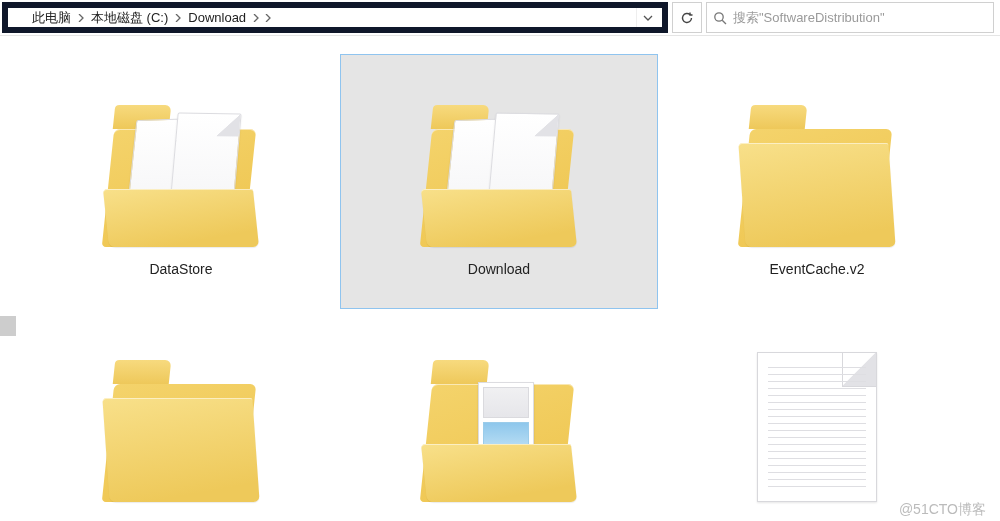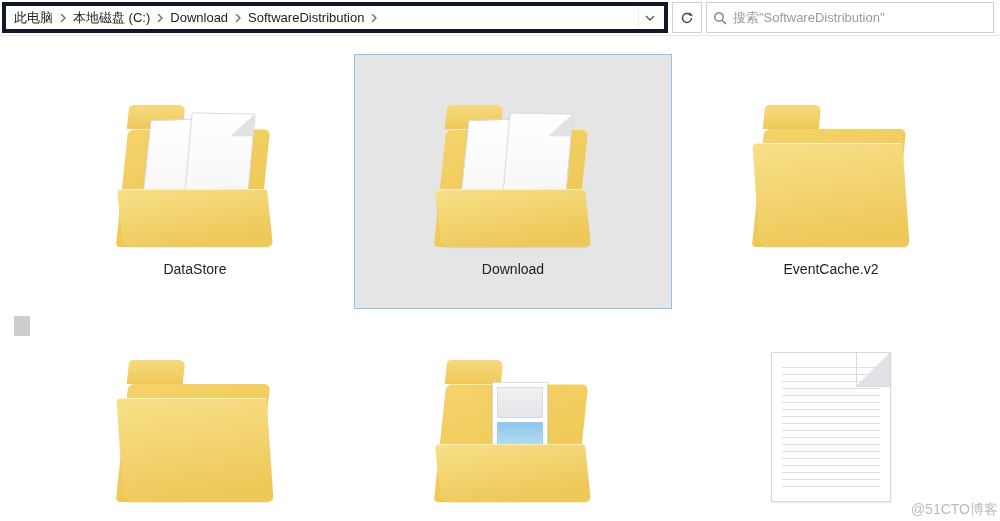--- a/index.html
+++ b/index.html
@@ -17,23 +17,23 @@
     height: 36px;
     display: flex;
     align-items: stretch;
     border-bottom: 1px solid #e5e5e5;
     background: #fff;
   }
   .address-wrap {
     flex: 1 1 auto;
     display: flex;
     align-items: center;
-    border: 4px solid #0f172a;
+    border: 6px solid #0f172a;
     margin: 2px 4px 2px 2px;
-    padding: 0 4px 0 4px;
+    padding: 0 4px 0 20px;
     background: #fff;
   }
   .crumb-list { display: flex; align-items: center; flex: 1; height: 100%; }
   .crumb {
     display: flex; align-items: center;
     padding: 0 4px;
     height: 100%;
     cursor: default;
     white-space: nowrap;
     color: #222;
@@ -72,21 +72,20 @@
     font-family: inherit;
     color: #555;
     background: transparent;
     padding-left: 4px;
   }
   .search-input::placeholder { color: #9a9a9a; }
   .content {
     position: relative;
     height: calc(100% - 36px);
     display: flex;
-    padding-left: 14px;
   }
   .left-edge {
     width: 18px;
     height: 100%;
     background: #fff;
     position: relative;
   }
   .scroll-thumb {
     position: absolute;
     left: 0; top: 280px;
@@ -117,21 +116,21 @@
   }
   .icon-zone { width: 160px; height: 178px; display:flex; align-items:flex-end; justify-content:center; }
   .item-label {
     margin-top: 14px;
     text-align: center;
     font-size: 14px;
     color: #222;
   }
   .watermark {
     position: absolute;
-    right: 2px; bottom: 2px;
+    right: 14px; bottom: 2px;
     color: #bbb;
     font-size: 14px;
     pointer-events: none;
   }
   
   .folder-open {
     position: relative;
     width: 150px; height: 150px;
   }
   .fo-back {
@@ -249,21 +248,20 @@
           <svg viewBox="0 0 8 8">
             <path d="M2 0 L6 4 L2 8" fill="none" stroke="#666" stroke-width="1.3"></path>
           </svg>
         </span>
       <span class="crumb">Download</span>
       <span class="chev">
           <svg viewBox="0 0 8 8">
             <path d="M2 0 L6 4 L2 8" fill="none" stroke="#666" stroke-width="1.3"></path>
           </svg>
         </span>
-      <span class="crumb">SoftwareDistribution</span>
       <span class="chev">
           <svg viewBox="0 0 8 8">
             <path d="M2 0 L6 4 L2 8" fill="none" stroke="#666" stroke-width="1.3"></path>
           </svg>
         </span>
     </div>
     <div class="addr-dd">
       <svg width="10" height="10" viewBox="0 0 10 10">
           <path d="M1 3 L5 7 L9 3" fill="none" stroke="#555" stroke-width="1.3"></path>
         </svg>

